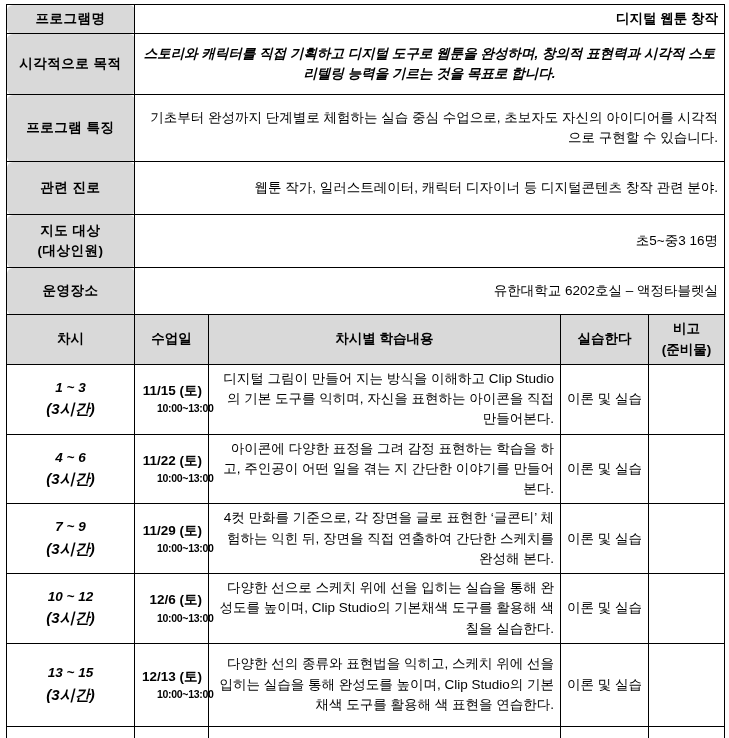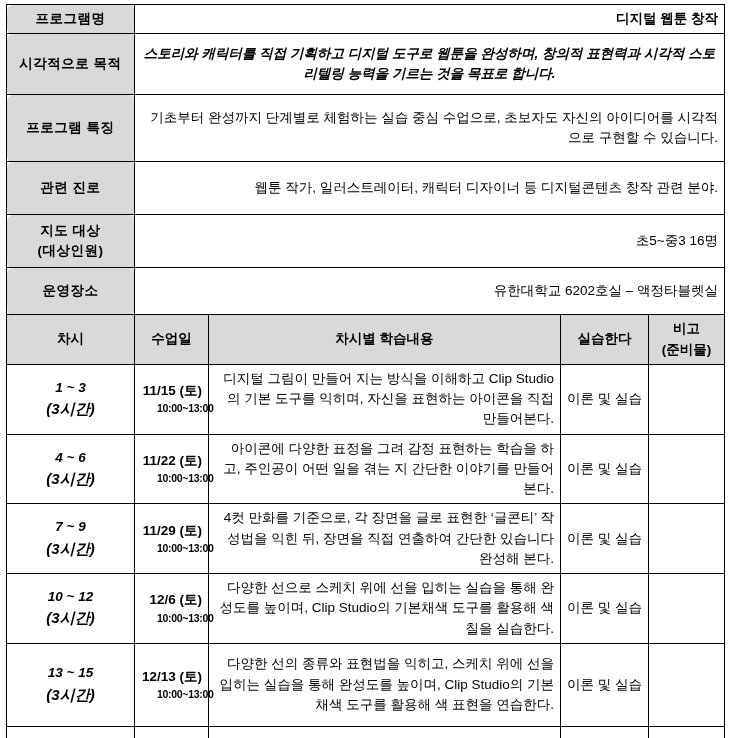--- a/index.html
+++ b/index.html
@@ -193,21 +193,21 @@
 
       <tr>
         <td class="sess">
           <span>7 ~ 9</span>
           <span class="hours">(3시간)</span>
         </td>
         <td class="date">
           <span>11/29 (토)</span>
           <span class="time">10:00~13:00</span>
         </td>
-        <td class="content" style="height:56px">4컷 만화를 기준으로, 각 장면을 글로 표현한 ‘글콘티’ 작성법을 익힌 뒤, 장면을 직접 연출하여 간단한 있습니다 완성해 본다.</td>
+        <td class="content" style="height:56px">4컷 만화를 기준으로, 각 장면을 글로 표현한 ‘글콘티’ 체험하는 익힌 뒤, 장면을 직접 연출하여 간단한 스케치를 완성해 본다.</td>
         <td class="method">이론 및 실습</td>
         <td class="remark"></td>
       </tr>
 
       <tr>
         <td class="sess">
           <span>10 ~ 12</span>
           <span class="hours">(3시간)</span>
         </td>
         <td class="date">

